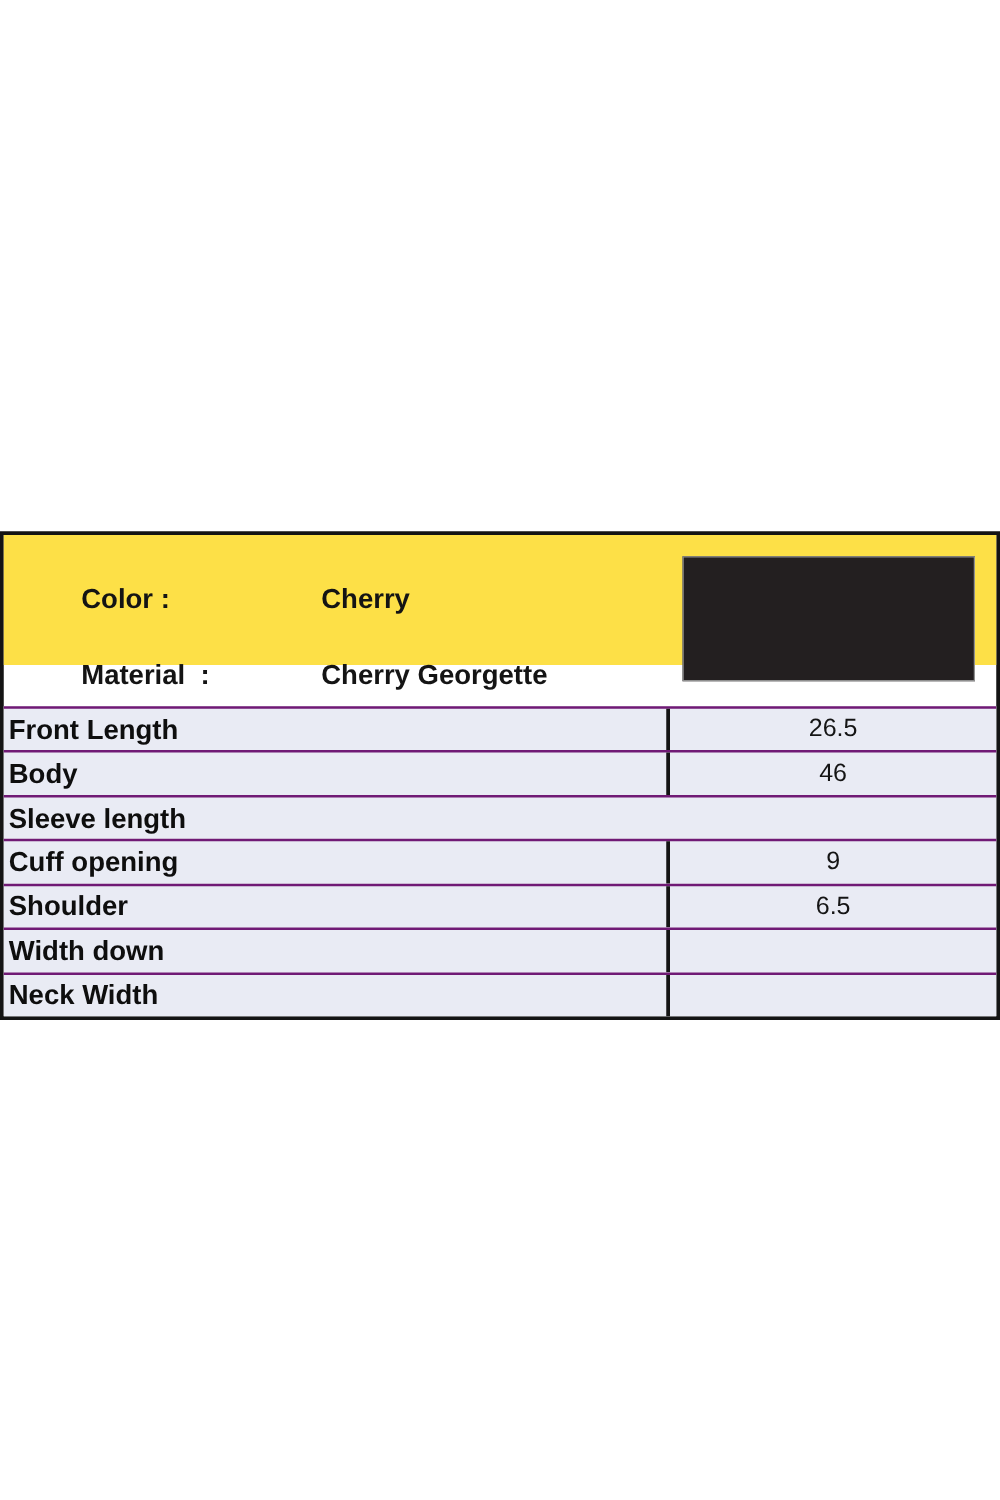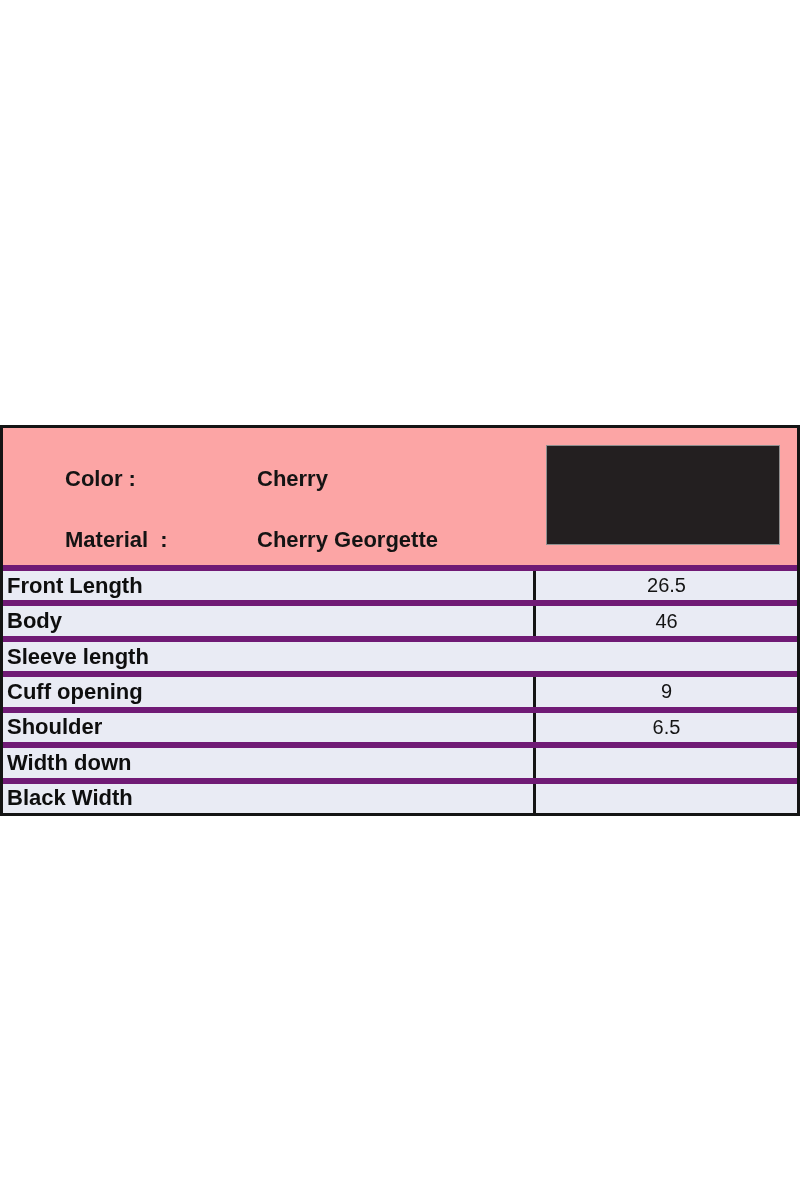--- a/index.html
+++ b/index.html
@@ -20,22 +20,22 @@
     top: 425px;
     left: 0;
     width: 800px;
     height: 391px;
     box-sizing: border-box;
     border: 3px solid #141414;
     background: #ffffff;
   }
   .header {
     position: relative;
-    height: 137px;
-    background: #fca5a5;
+    height: 104px;
+    background: #fde047;
   }
   .meta-row {
     position: absolute;
     left: 62px;
     display: flex;
     font-weight: bold;
     font-size: 22px;
     color: #141414;
     white-space: pre;
   }
@@ -60,21 +60,21 @@
     top: 137px;
     left: 0;
     right: 0;
     bottom: 0;
     display: flex;
     flex-direction: column;
   }
   .t-row {
     flex: 1;
     display: flex;
-    border-top: 6px solid #701a75;
+    border-top: 2px solid #701a75;
     background: #e9ebf4;
     min-height: 0;
   }
   .t-label {
     flex: 1;
     display: flex;
     align-items: center;
     padding-left: 4px;
     font-weight: bold;
     font-size: 22px;
@@ -127,19 +127,19 @@
       </div>
       <div class="t-row">
         <div class="t-label">Shoulder</div>
         <div class="t-value">6.5</div>
       </div>
       <div class="t-row">
         <div class="t-label">Width down</div>
         <div class="t-value"></div>
       </div>
       <div class="t-row">
-        <div class="t-label">Black Width</div>
+        <div class="t-label">Neck Width</div>
         <div class="t-value"></div>
       </div>
     </div>
 
   </div>
 </div>
 
 </body></html>

